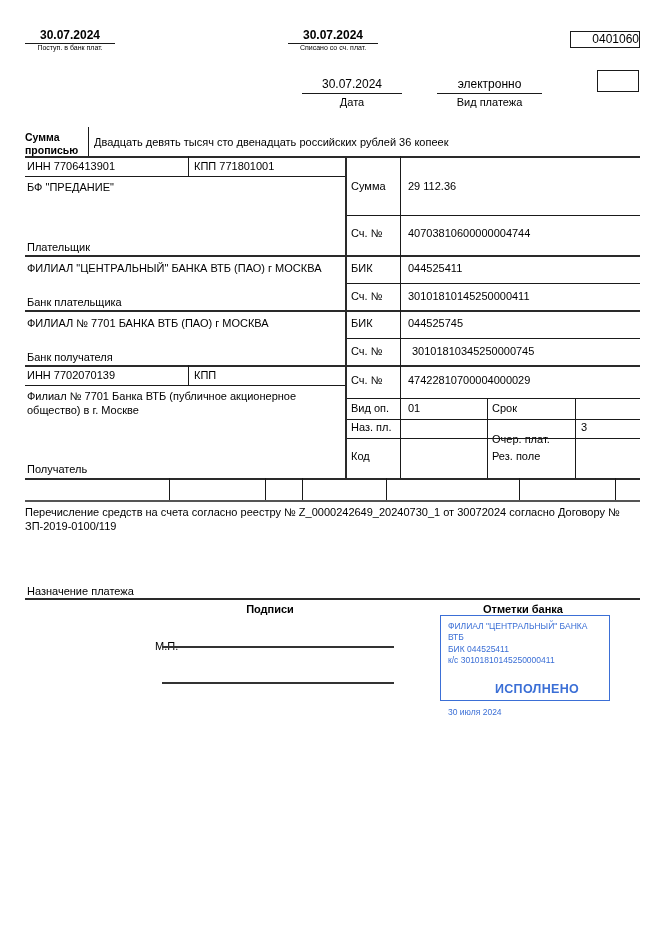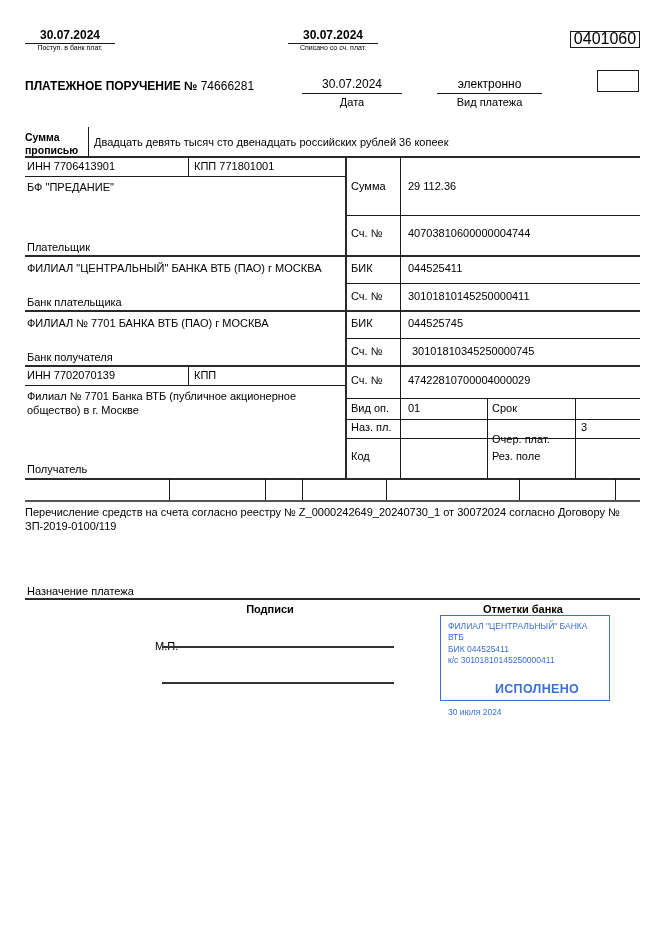--- a/index.html
+++ b/index.html
@@ -30,26 +30,22 @@
 <div class="page">
 
   <div class="datefield" style="left:25px;top:28px;width:90px;">
     <div class="dv">30.07.2024</div>
     <div class="smalllab">Поступ. в банк плат.</div>
   </div>
   <div class="datefield" style="left:288px;top:28px;width:90px;">
     <div class="dv">30.07.2024</div>
     <div class="smalllab">Списано со сч. плат.</div>
   </div>
-  <div class="box c" style="left:570px;top:31px;width:70px;height:17px;font-size:16px;line-height:14px;">0401060</div>
+  <div class="box c" style="left:570px;top:31px;width:70px;height:17px;font-size:12px;line-height:14px;text-align:right;">0401060</div>
 
-  <div class="t" style="left:25px;top:79px;font-size:12px;">
-    <span class="b">ПЛАТЕЖНОЕ ПОРУЧЕНИЕ №</span>
-    <span>74666281</span>
-  </div>
   <div class="datefield datefield2" style="left:302px;top:77px;width:100px;">
     <div class="dv">30.07.2024</div>
     <div style="font-size:11px;padding-top:2px;">Дата</div>
   </div>
   <div class="datefield datefield2" style="left:437px;top:77px;width:105px;">
     <div class="dv">электронно</div>
     <div style="font-size:11px;padding-top:2px;">Вид платежа</div>
   </div>
   <div class="box" style="left:597px;top:70px;width:42px;height:22px;"></div>
 

